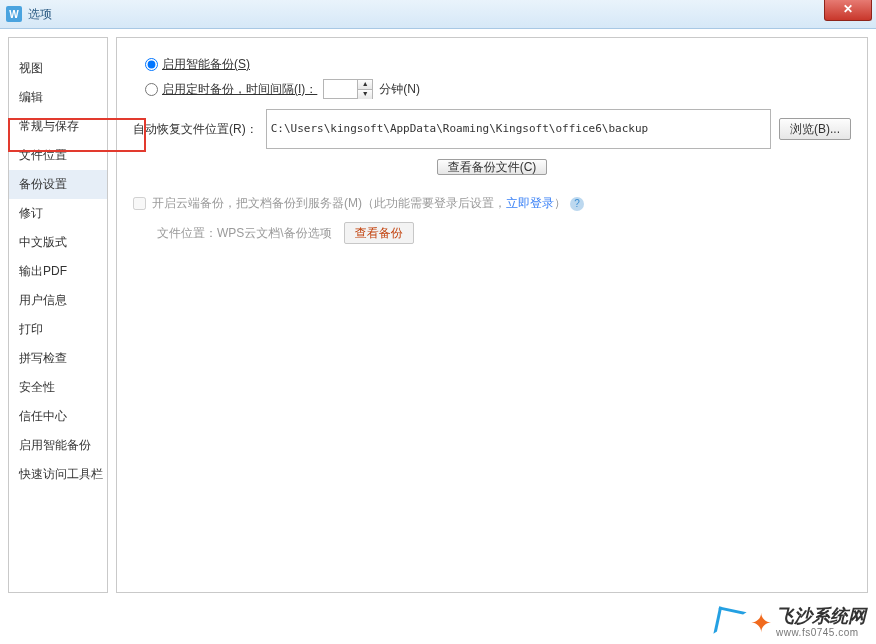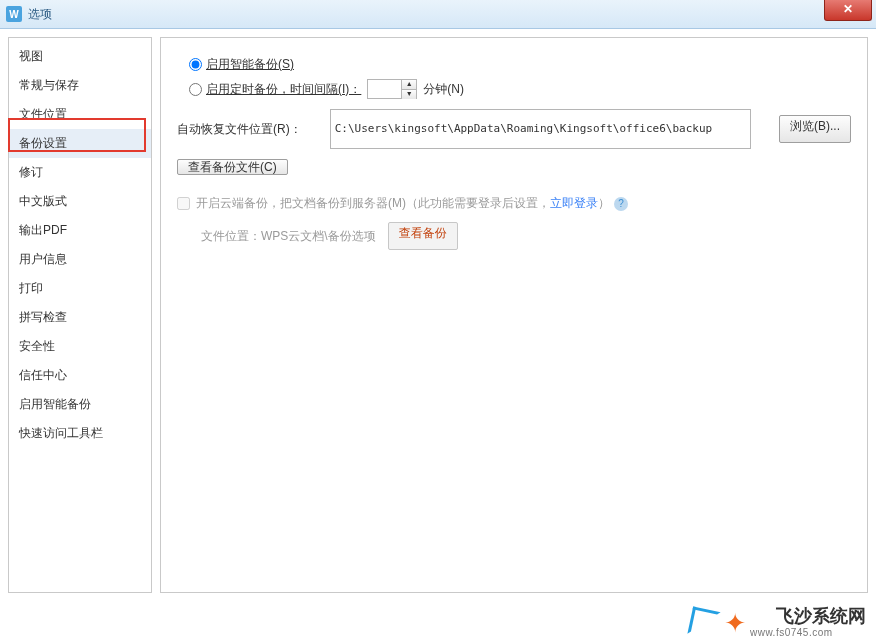--- a/index.html
+++ b/index.html
@@ -55,25 +55,25 @@
     font-weight: bold;
     cursor: pointer;
   }
   .window-body {
     display: flex;
     padding: 8px;
     box-sizing: border-box;
     height: 572px;
   }
   .sidebar {
-    width: 144px;
+    width: 100px;
     border: 1px solid #c9c9c9;
     background: #ffffff;
     box-sizing: border-box;
-    padding: 4px 0;
+    padding: 16px 0;
     height: 100%;
   }
   .sidebar-item {
     padding: 6px 10px;
     color: #333;
     cursor: pointer;
     white-space: nowrap;
   }
   .sidebar-item.selected {
     background: #e6eef7;
@@ -135,55 +135,55 @@
     line-height: 7px;
     text-align: center;
     background: linear-gradient(#fdfdfd,#e7e7e7);
     cursor: pointer;
   }
   .num-input .spin + .spin { border-top:1px solid #b5b5b5; }
   .path-row {
     display: flex;
     align-items: center;
     margin: 10px 0 8px 0;
-    gap: 20px;
   }
   .path-label { white-space: nowrap; }
   .path-input {
     flex:1;
     height: 20px;
     border: 1px solid #b5b5b5;
     background: #fff;
     margin: 0 8px;
     padding: 9px 4px;
     font-family: Consolas, monospace;
     font-size: 11px;
     line-height: 20px;
     overflow: hidden;
     white-space: nowrap;
   }
   .btn {
-    height: 28px;
+    height: 22px;
     padding: 0 10px;
     background: linear-gradient(#fdfdfd, #e6e6e6);
     border: 1px solid #9e9e9e;
     border-radius: 2px;
     font-size: 12px;
     line-height: 20px;
     cursor: pointer;
     box-sizing: border-box;
     white-space: nowrap;
   }
   .btn.disabled {
     color:#c2410c;
     background:#f3f3f3;
     border-color:#c7c7c7;
     cursor:default;
   }
   .center-row {
+    text-align: center;
     margin: 6px 0 18px 0;
   }
   .cloud-row {
     display:flex;
     align-items:center;
     margin: 16px 0 10px 0;
     color:#9a9a9a;
   }
   .cloud-row input[type=checkbox]{
     accent-color:#bcbcbc;
@@ -226,40 +226,41 @@
   }
   .watermark .flame {
     color:#f06a1e;
     font-size:26px;
     margin-right:4px;
     line-height:22px;
   }
   .watermark .wm-text {
     display:flex;flex-direction:column;line-height:1.1;
   }
-  .watermark .wm-main { font-size:18px; font-weight:bold; margin-left:26px;}
+  .watermark .wm-main { font-size:18px; font-weight:bold; font-style:italic;}
   .watermark .wm-sub { font-size:10px; color:#777; letter-spacing:0.5px;}
   input[type=radio]{ margin:0; }
   input[type=checkbox]{ margin:0; }
 </style>
 </head>
 <body>
 
 <div class="titlebar">
   <span class="app-icon">W</span>
   <span class="title">选项</span>
   <div class="close-btn">
     <span>✕</span>
   </div>
 </div>
 
 <div class="window-body">
 
   <div class="sidebar" id="sidebar">
       <div class="sidebar-item">视图</div>
+      <div class="sidebar-item">编辑</div>
       <div class="sidebar-item">常规与保存</div>
       <div class="sidebar-item">文件位置</div>
       <div class="sidebar-item selected">备份设置</div>
       <div class="sidebar-item">修订</div>
       <div class="sidebar-item">中文版式</div>
       <div class="sidebar-item">输出PDF</div>
       <div class="sidebar-item">用户信息</div>
       <div class="sidebar-item">打印</div>
       <div class="sidebar-item">拼写检查</div>
       <div class="sidebar-item">安全性</div>

